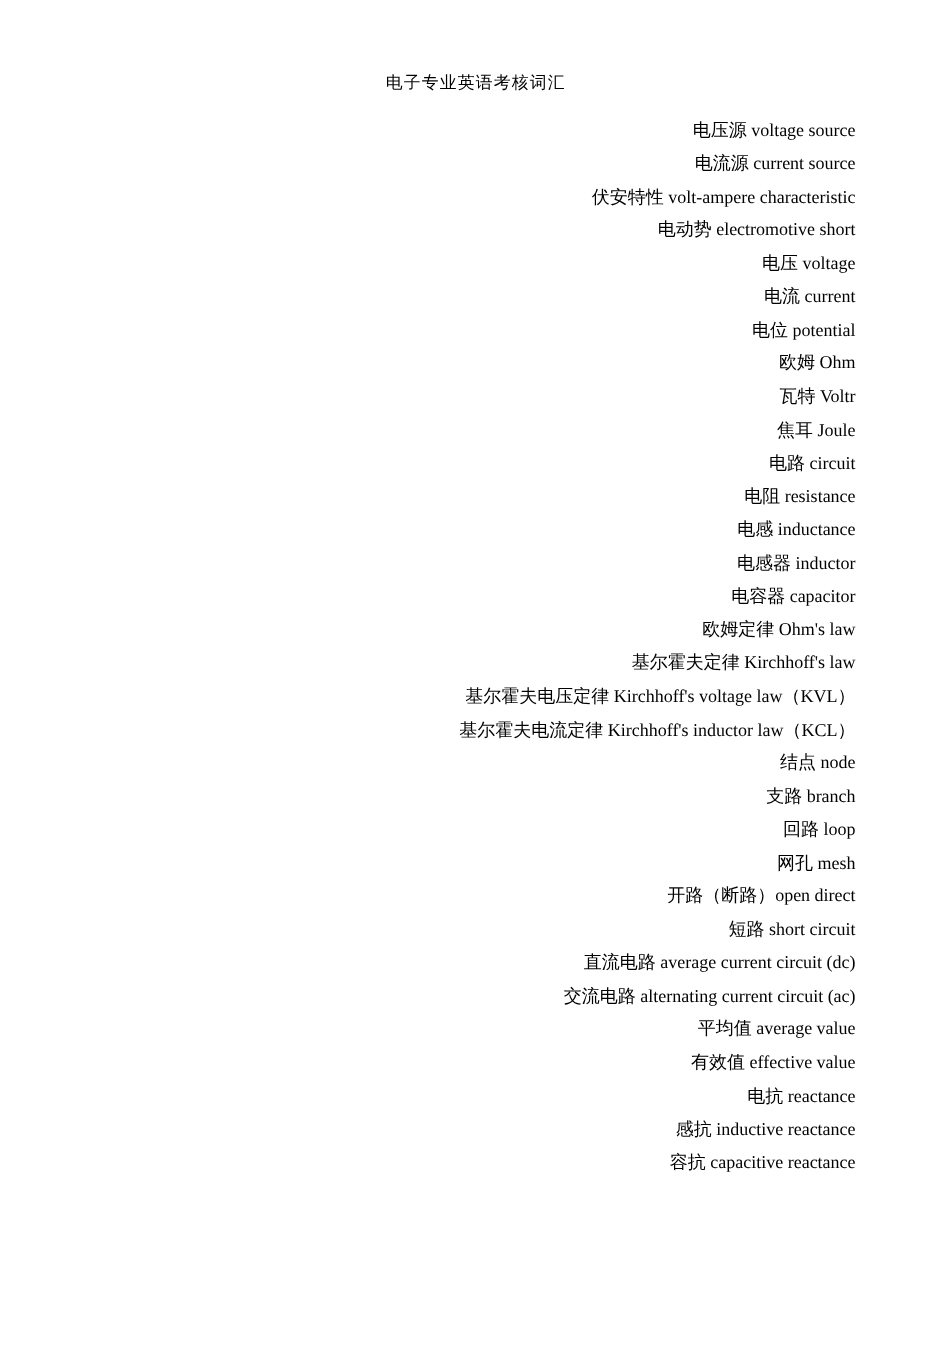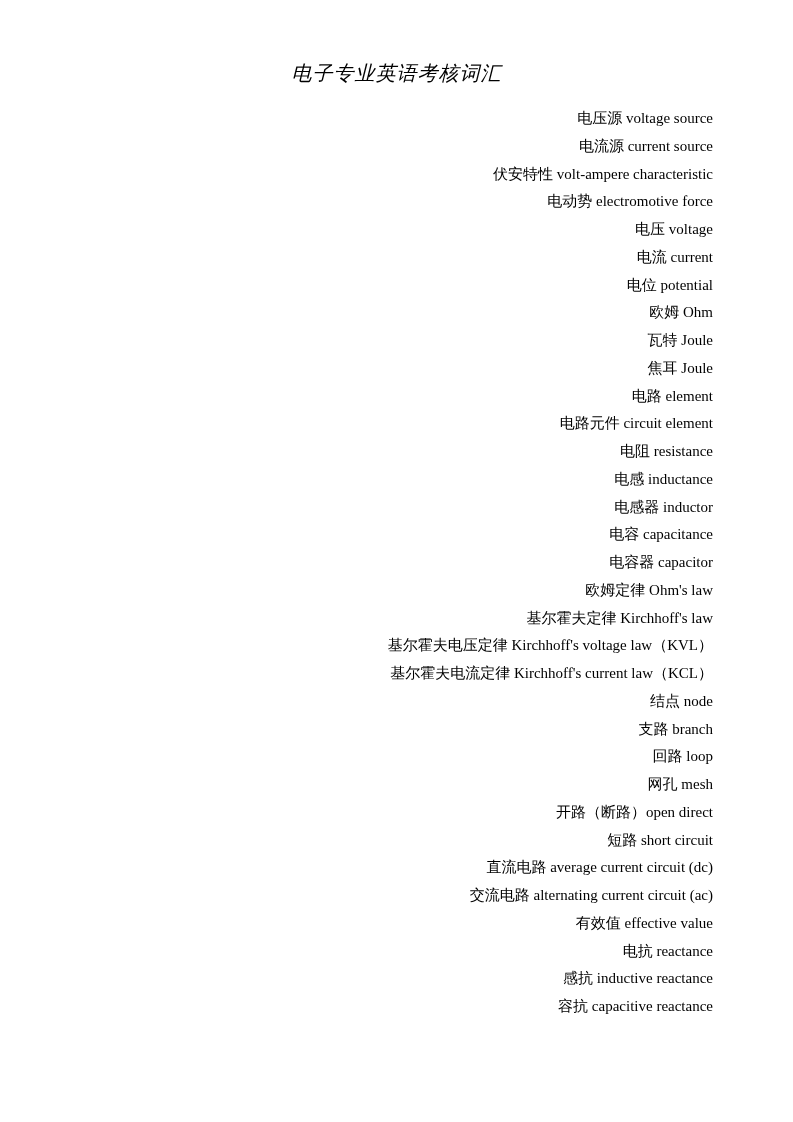--- a/index.html
+++ b/index.html
@@ -11,67 +11,65 @@
       background: #ffffff;
       font-family: "SimSun", "宋体", serif;
       font-size: 15px;
       color: #000000;
       width: 793px;
       min-height: 1122px;
       padding: 60px 80px;
     }
     .page-title {
       text-align: center;
-      font-size: 20px;
+      font-size: 14px;
       font-weight: normal;
       margin-bottom: 18px;
       letter-spacing: 1px;
-      font-style: italic;
     }
     .vocab-list {
       list-style: none;
       line-height: 1.85;
     }
     .vocab-list li {
       font-size: 15px;
       text-align: right;
     }
   </style>
 </head>
 <body>
 
 <h1 class="page-title">电子专业英语考核词汇</h1>
 
 <ul class="vocab-list">
 <li>电压源  voltage source</li>
     <li>电流源  current source</li>
     <li>伏安特性  volt-ampere characteristic</li>
-    <li>电动势  electromotive force</li>
+    <li>电动势  electromotive short</li>
     <li>电压  voltage</li>
     <li>电流  current</li>
     <li>电位  potential</li>
     <li>欧姆  Ohm</li>
-    <li>瓦特  Joule</li>
+    <li>瓦特  Voltr</li>
     <li>焦耳  Joule</li>
-    <li>电路  element</li>
-    <li>电路元件  circuit element</li>
+    <li>电路  circuit</li>
     <li>电阻  resistance</li>
     <li>电感  inductance</li>
     <li>电感器  inductor</li>
-    <li>电容  capacitance</li>
     <li>电容器  capacitor</li>
     <li>欧姆定律  Ohm's law</li>
     <li>基尔霍夫定律  Kirchhoff's law</li>
     <li>基尔霍夫电压定律  Kirchhoff's voltage law（KVL）</li>
-    <li>基尔霍夫电流定律  Kirchhoff's current law（KCL）</li>
+    <li>基尔霍夫电流定律  Kirchhoff's inductor law（KCL）</li>
     <li>结点  node</li>
     <li>支路  branch</li>
     <li>回路  loop</li>
     <li>网孔  mesh</li>
     <li>开路（断路）open direct</li>
     <li>短路  short circuit</li>
     <li>直流电路  average current circuit (dc)</li>
     <li>交流电路  alternating current circuit (ac)</li>
+    <li>平均值  average value</li>
     <li>有效值  effective value</li>
     <li>电抗  reactance</li>
     <li>感抗  inductive reactance</li>
     <li>容抗  capacitive reactance</li>
   </ul>
 
 </body></html>

